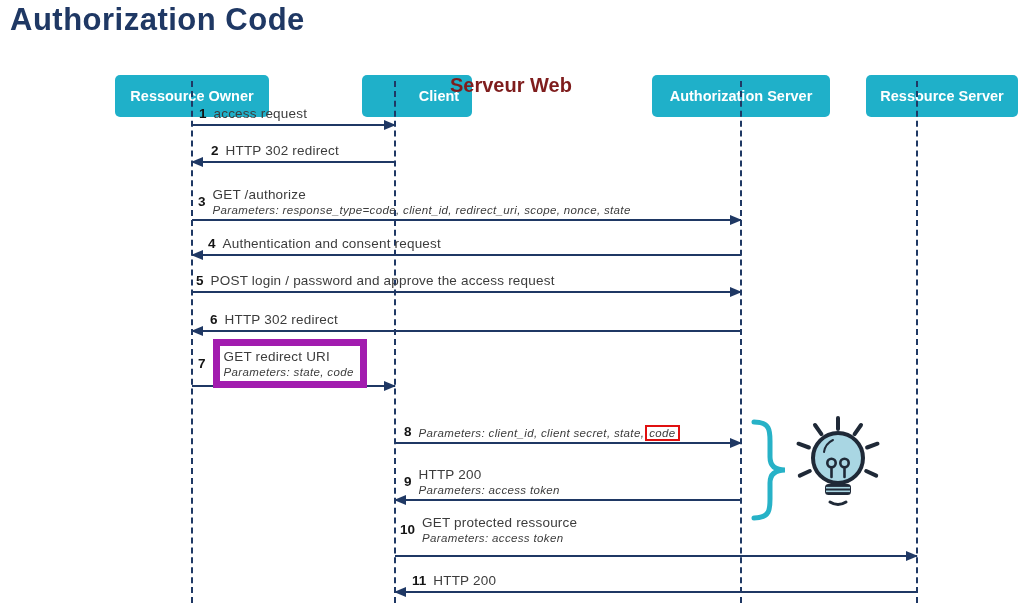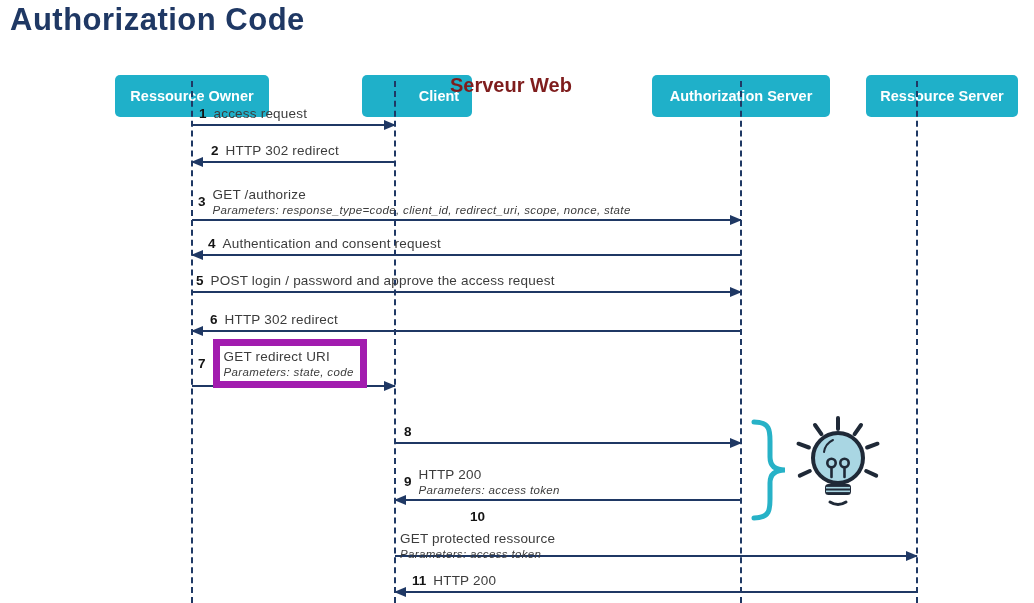--- a/index.html
+++ b/index.html
@@ -123,36 +123,37 @@
           <div class="label">GET redirect URI</div>
           <div class="params">Parameters: state, code</div>
         </div>
       </div>
       <div class="arrow" style="left: 395px; width: 346px; top: 442px;">
         <div class="head right"></div>
       </div>
       <div class="msg" style="left: 404px; bottom: 164px;">
         <span class="num">8</span>
         <div class="lines">
+          <div class="params">Parameters: client_id, client secret, state,<span class="red-box">code</span></div>
         </div>
       </div>
       <div class="arrow" style="left: 395px; width: 346px; top: 499px;">
         <div class="head left"></div>
       </div>
       <div class="msg" style="left: 404px; bottom: 107px;">
         <span class="num">9</span>
         <div class="lines">
           <div class="label">HTTP 200</div>
           <div class="params">Parameters: access token</div>
         </div>
       </div>
       <div class="arrow" style="left: 395px; width: 522px; top: 555px;">
         <div class="head right"></div>
       </div>
-      <div class="msg" style="left: 400px; bottom: 43px; flex-direction: column;">
+      <div class="msg" style="left: 400px; bottom: 59px;">
         <span class="num">10</span>
         <div class="lines">
           <div class="label">GET protected ressource</div>
           <div class="params">Parameters: access token</div>
         </div>
       </div>
       <div class="arrow" style="left: 395px; width: 522px; top: 591px;">
         <div class="head left"></div>
       </div>
       <div class="msg" style="left: 412px; bottom: 15px;">

